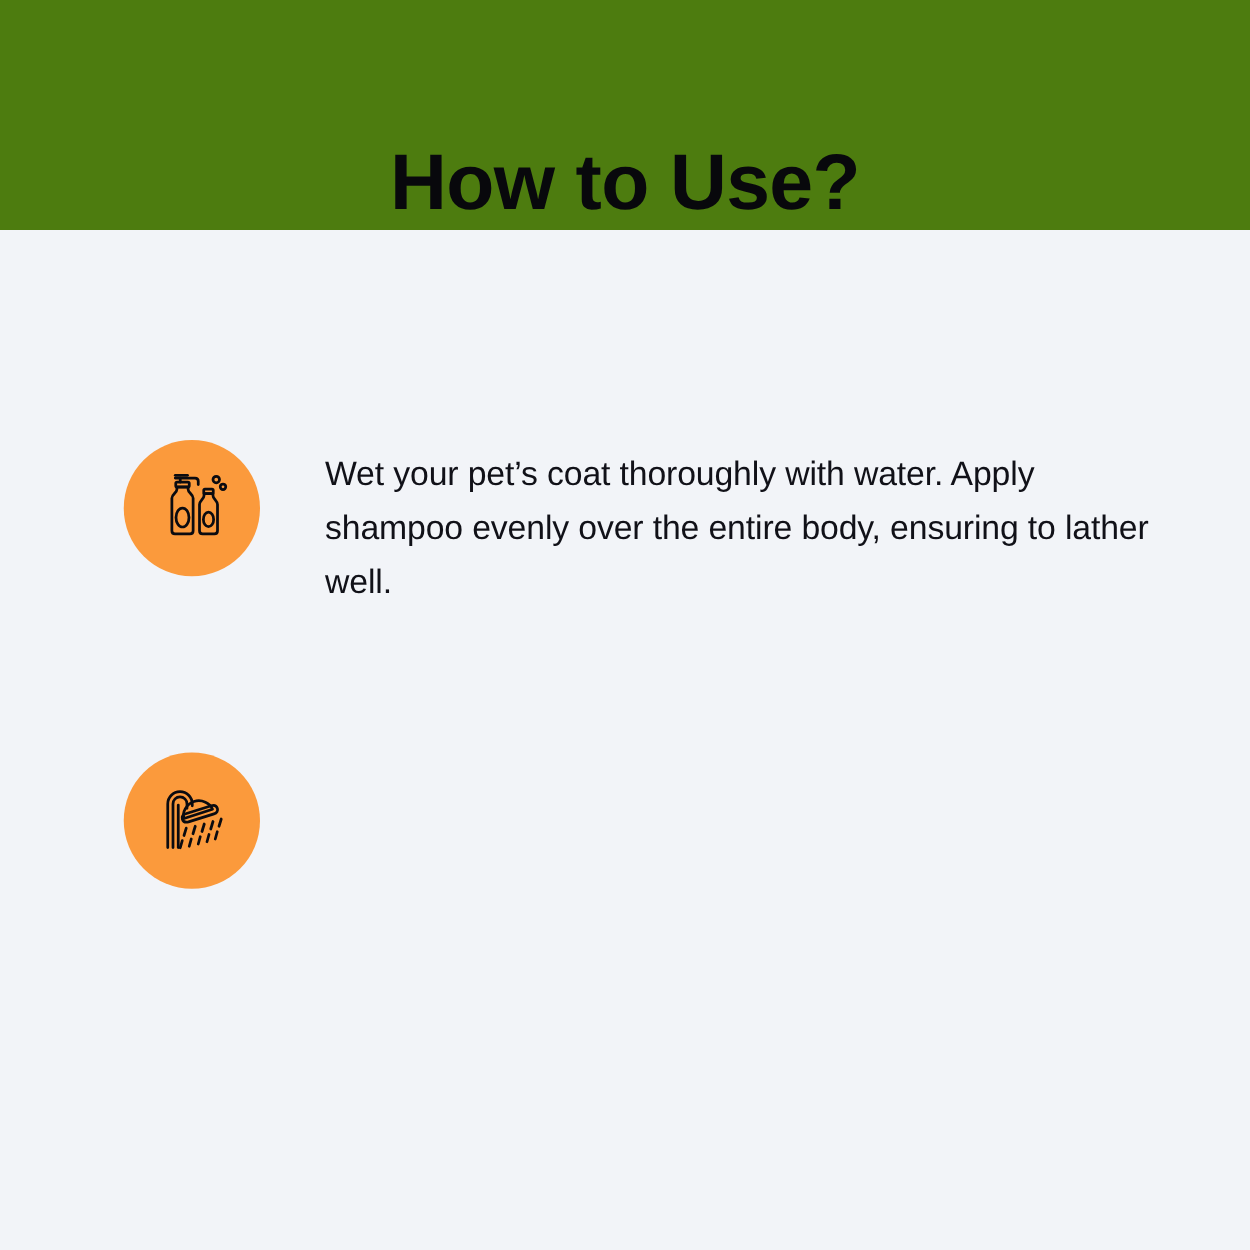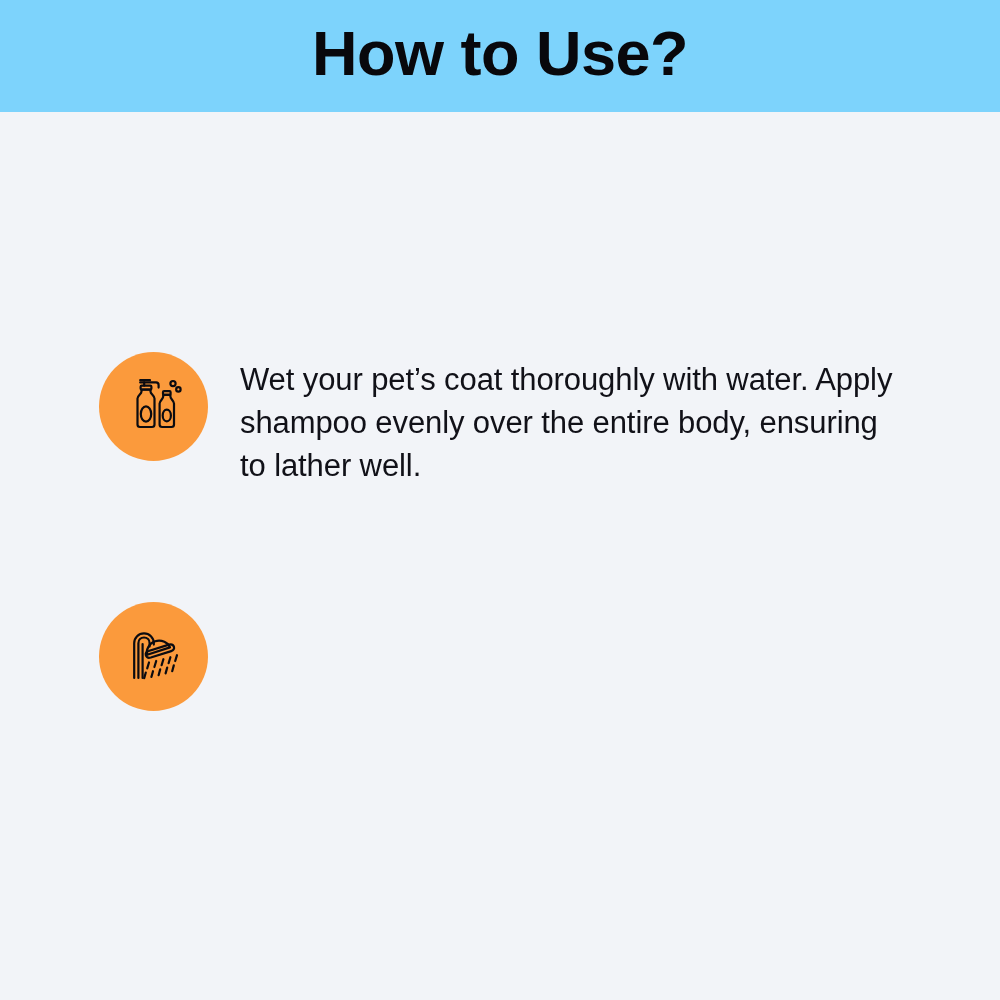--- a/index.html
+++ b/index.html
@@ -15,24 +15,24 @@
     overflow: hidden;
     position: relative;
   }
 
   
   .header-banner {
     position: absolute;
     left: 0;
     top: 0;
     width: 1000px;
-    height: 112px;
-    background: #7dd3fc;
+    height: 184px;
+    background: #4d7c0f;
     display: flex;
-    align-items: center;
+    align-items: flex-end;
     justify-content: center;
     box-sizing: border-box;
   }
   .header-title {
     font-size: 63px;
     font-weight: 700;
     color: #08080c;
     letter-spacing: -0.5px;
     line-height: 1;
     margin: 0;
@@ -64,23 +64,23 @@
     display: flex;
     align-items: center;
     justify-content: center;
     position: relative;
   }
   .step-icon-circle svg {
     display: block;
   }
 
   .step-text {
-    margin-left: 32px;
+    margin-left: 52px;
     width: 662px;
-    font-size: 31px;
+    font-size: 27px;
     line-height: 43px;
     color: #111118;
     font-weight: 400;
     letter-spacing: -0.1px;
     padding-top: 6px;
     font-family: "Liberation Sans", sans-serif;
   }
   .step-row.step-2 .step-text { padding-top: 4px; }
 </style>
 </head>

